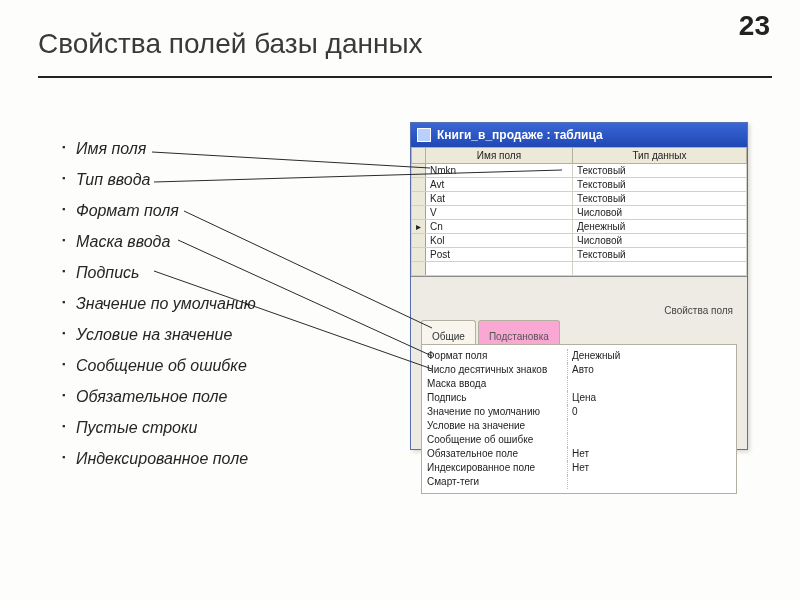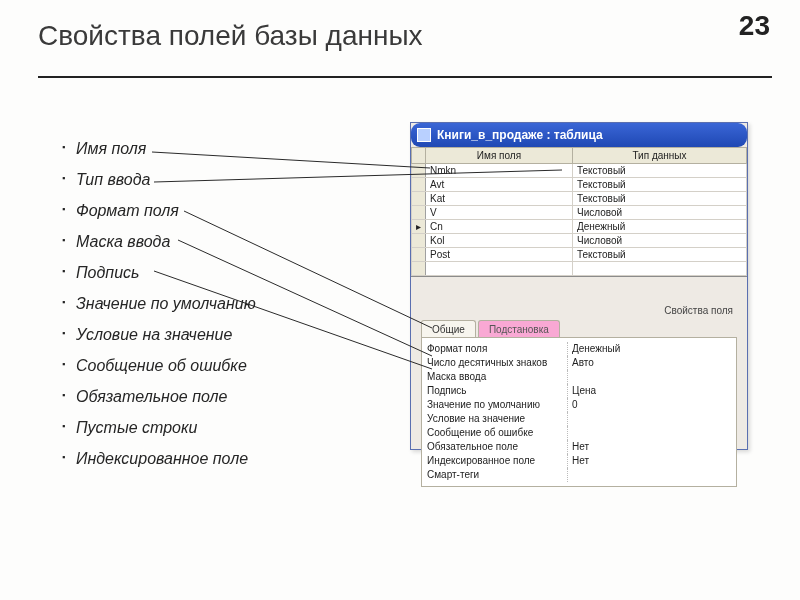--- a/index.html
+++ b/index.html
@@ -8,21 +8,21 @@
     background: #fdfdfc;
     font-family: Arial, sans-serif;
     position: relative;
     overflow: hidden;
   }
   .page-number {
     position: absolute; top: 10px; right: 30px;
     font-size: 28px; font-weight: bold; color: #222;
   }
   .title {
-    position: absolute; top: 20px; left: 38px;
+    position: absolute; top: 28px; left: 38px;
     font-size: 28px; color: #3a3a3a;
   }
   .title-underline {
     position: absolute; top: 76px; left: 38px; right: 28px;
     height: 0; border-top: 2px solid #222;
   }
   .bullets {
     position: absolute; top: 140px; left: 62px;
     width: 300px;
   }
@@ -49,21 +49,20 @@
     background: #eeeae4;
     border: 1px solid #5a6fb0;
     box-shadow: 2px 2px 4px rgba(0,0,0,.15);
   }
   .titlebar {
     height: 24px;
     background: linear-gradient(#3a66d6, #1f48b4);
     color: #fff; font-size: 12px; font-weight: bold;
     display: flex; align-items: center;
     padding-left: 6px;
-    border-radius: 9px;
   }
   .titlebar .icon {
     width: 14px; height: 14px;
     background: #b9d0ff;
     border: 1px solid #fff;
     margin-right: 6px;
     display: inline-block;
   }
   .grid-wrap {
     background: #fff;
@@ -100,21 +99,21 @@
     font-size: 10px; color: #444;
     text-align: right;
     padding: 6px 14px 4px 0;
   }
   .tabs {
     display: flex; gap: 2px;
     margin-left: 10px;
     font-size: 10px;
   }
   .tab {
-    padding: 3px 10px 2px;
+    padding: 10px 10px 2px;
     background: #f7f5ee;
     border: 1px solid #b4b0a0;
     border-bottom: none;
     border-radius: 3px 3px 0 0;
     color: #333;
   }
   .tab.inactive { background: #f9a8d4; color: #555; text-align: right; }
   .properties {
     margin: 0 10px 8px 10px;
     background: #fff;

